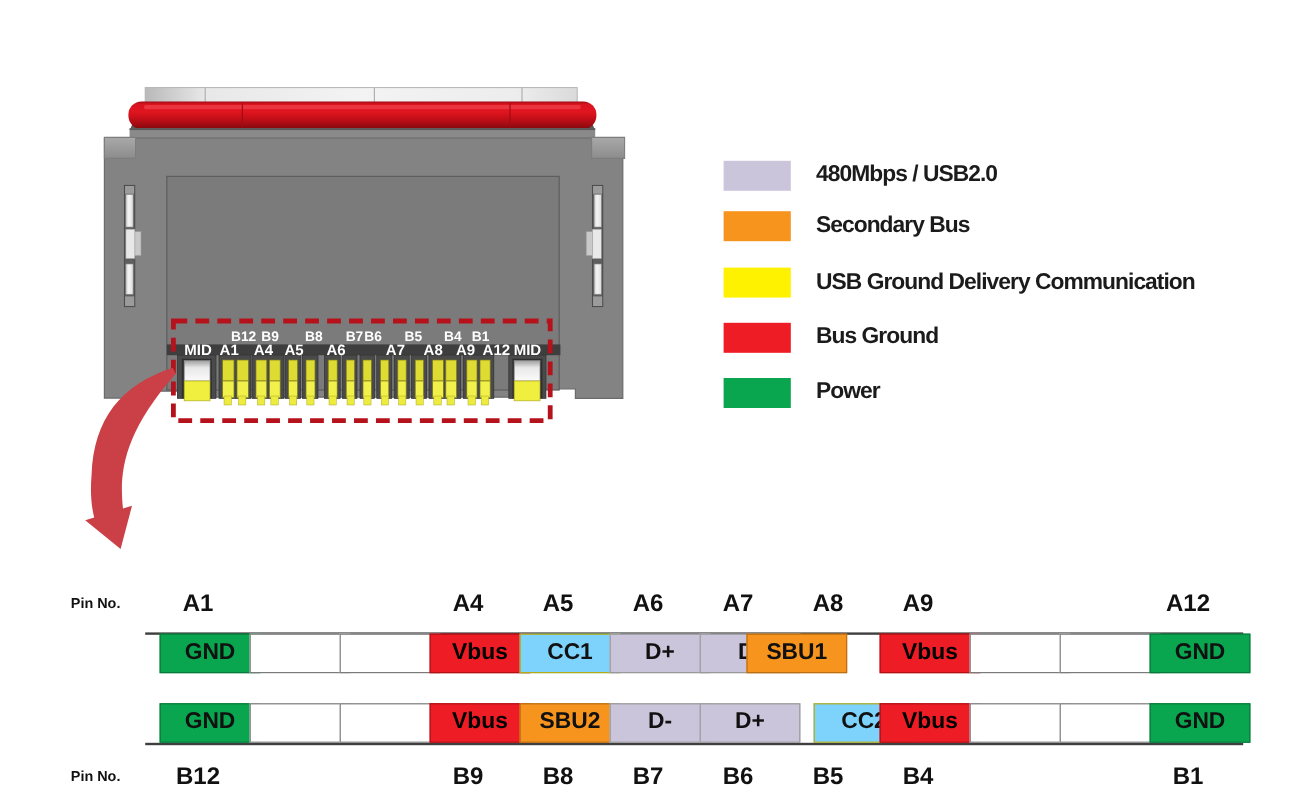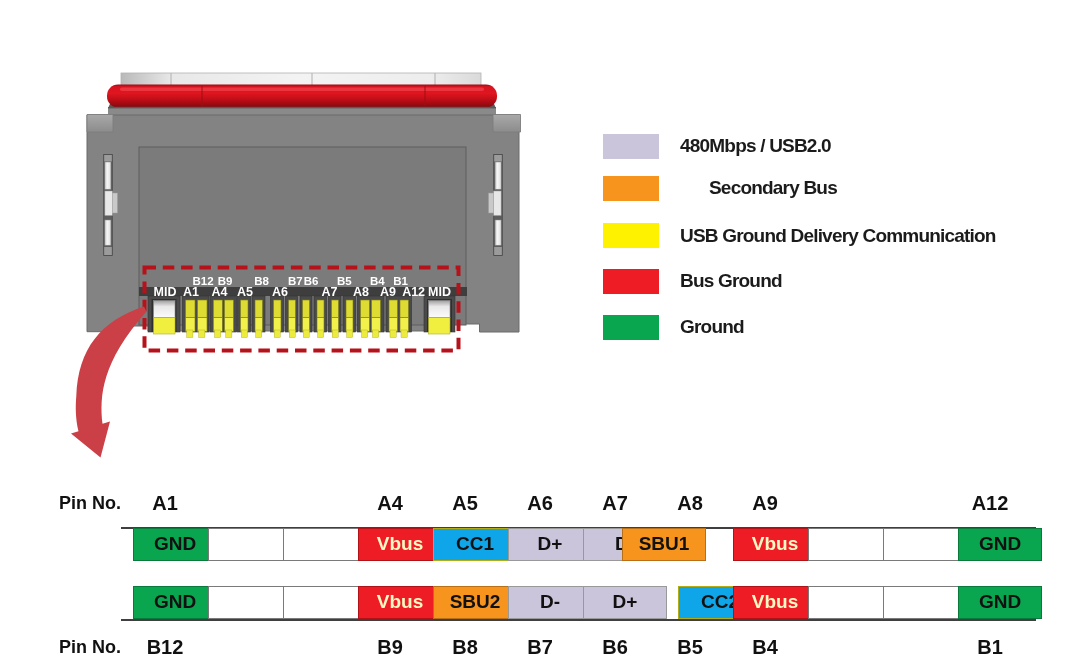--- a/index.html
+++ b/index.html
@@ -4,46 +4,46 @@
 <style>
   html,body{margin:0;padding:0;}
   body{width:1080px;height:666px;position:relative;background:#ffffff;overflow:hidden;
        font-family:"Liberation Sans", sans-serif;}
   .abs{position:absolute;}
   
   .sw{position:absolute;left:603px;width:56px;height:25px;}
   .lgt{position:absolute;left:680px;font-size:19px;font-weight:bold;color:#1b1b1b;line-height:20px;white-space:nowrap;letter-spacing:-0.8px;}
   
   .pinlbl{position:absolute;font-size:20px;font-weight:bold;color:#111;line-height:20px;transform:translateX(-50%);}
-  .pinno{position:absolute;left:59px;font-size:18px;font-weight:bold;color:#111;line-height:18px;}
+  .pinno{position:absolute;left:59px;font-size:12px;font-weight:bold;color:#111;line-height:18px;}
   .hline{position:absolute;left:121px;width:915px;height:2px;background:#3f3f3f;}
   .cell{position:absolute;width:84px;height:33px;box-sizing:border-box;display:flex;align-items:center;justify-content:center;
         font-size:19px;font-weight:bold;color:#111;border:1px solid #666;}
   .r1{top:527.5px;}
   .r2{top:585.5px;}
   .green{background:#0aa64f;border-color:#0a7a3c;}
-  .red{background:#ee1c25;border-color:#b01218;color:#fef9c3;}
-  .yellow{background:#0ea5e9;border-color:#b5ac13;}
+  .red{background:#ee1c25;border-color:#b01218;color:#000000;}
+  .yellow{background:#7dd3fc;border-color:#b5ac13;}
   .orange{background:#f7941e;border-color:#b86f15;}
   .lav{background:#cbc5db;border-color:#999;}
   .white{background:#ffffff;border:1px solid #7a7a7a;}
 </style>
 </head>
 <body>
 
 <div class="sw" style="top:133.5px;background:#cbc5db;"></div>
 <div class="sw" style="top:175.5px;background:#f7941e;"></div>
 <div class="sw" style="top:223px;background:#fff200;"></div>
 <div class="sw" style="top:268.5px;background:#ee1c25;"></div>
 <div class="sw" style="top:314.5px;background:#0aa64f;"></div>
 <div class="lgt" style="top:136.4px;">480Mbps / USB2.0</div>
-<div class="lgt" style="top:178.4px;margin-left:29px;">Secondary Bus</div>
+<div class="lgt" style="top:178.4px;">Secondary Bus</div>
 <div class="lgt" style="top:225.9px;">USB Ground Delivery Communication</div>
 <div class="lgt" style="top:271.4px;">Bus Ground</div>
-<div class="lgt" style="top:317.4px;">Ground</div>
+<div class="lgt" style="top:317.4px;">Power</div>
 
 <div class="pinno" style="top:494px;">Pin No.</div>
 <div class="pinno" style="top:638px;">Pin No.</div>
 
 <div class="pinlbl" style="top:493px;left:165px;">A1</div>
 <div class="pinlbl" style="top:493px;left:390px;">A4</div>
 <div class="pinlbl" style="top:493px;left:465px;">A5</div>
 <div class="pinlbl" style="top:493px;left:540px;">A6</div>
 <div class="pinlbl" style="top:493px;left:615px;">A7</div>
 <div class="pinlbl" style="top:493px;left:690px;">A8</div>

